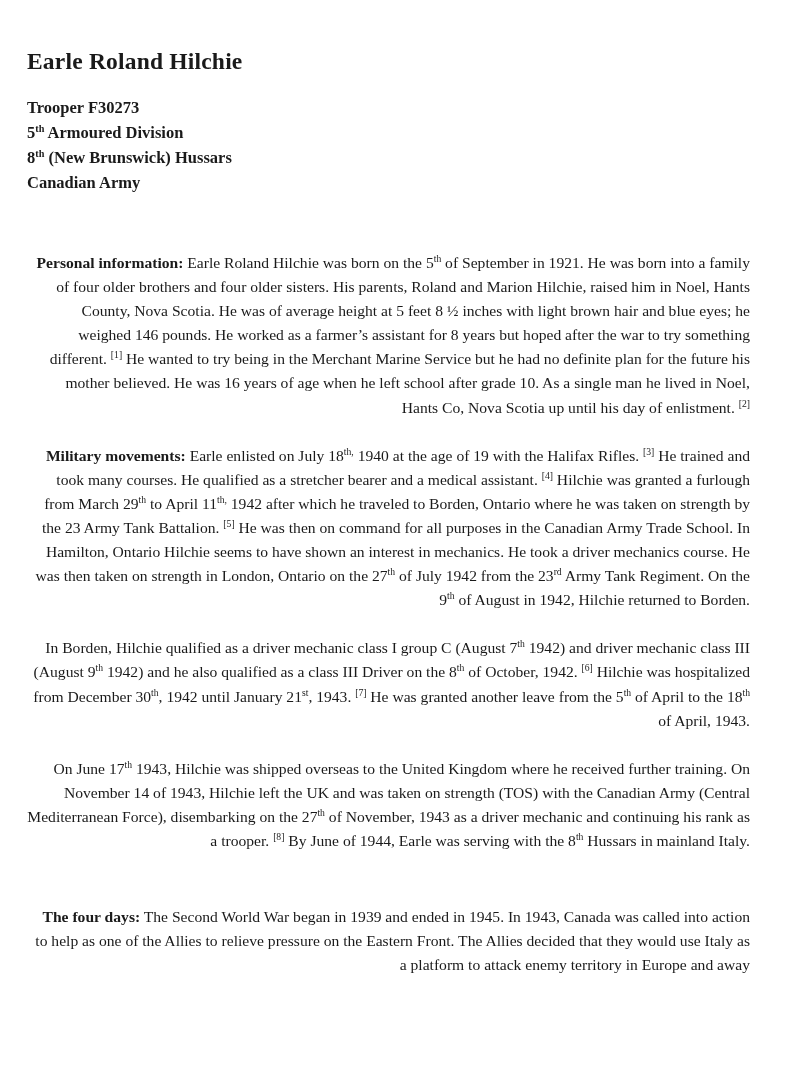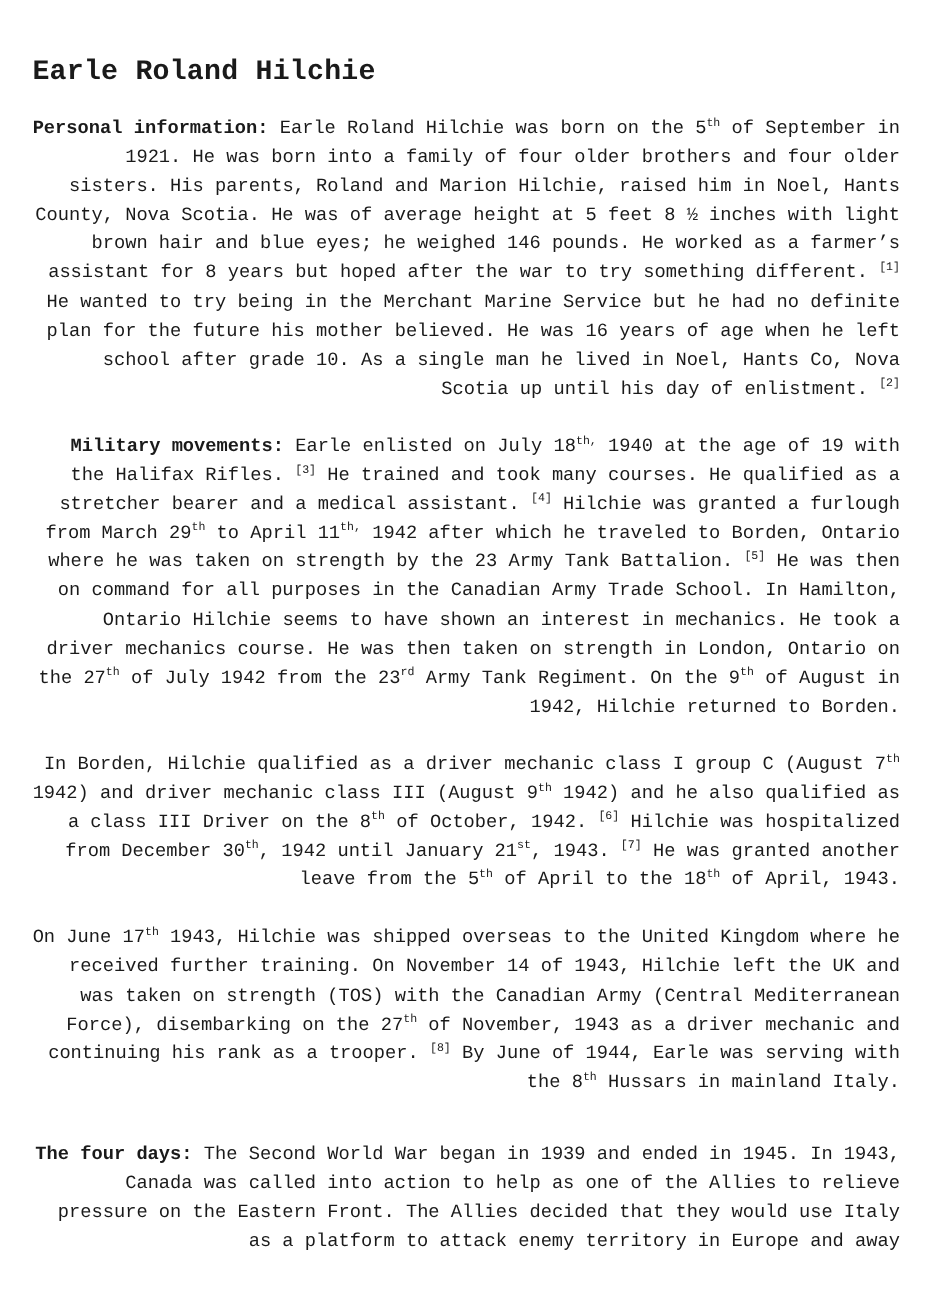--- a/index.html
+++ b/index.html
@@ -8,21 +8,21 @@
     background: #ffffff;
   }
   .page {
     position: relative;
     width: 788px;
     height: 1076px;
     box-sizing: border-box;
     padding: 46px 38px 20px 27px;
     background: #ffffff;
     color: #1a1a1a;
-    font-family: Liberation Mono, monospace;
+    font-family: Liberation Serif, serif;
     overflow: hidden;
   }
   h1.doc-title {
     margin: 0 0 19px 0;
     font-size: 23.5px;
     line-height: 30px;
     font-weight: bold;
     letter-spacing: 0.2px;
   }
   .subtitle-block {
@@ -31,35 +31,41 @@
     font-size: 16.5px;
     line-height: 25px;
   }
   .subtitle-line { white-space: nowrap; }
   p.para {
     margin: 0 0 24px 0;
     font-size: 15.6px;
     line-height: 24.1px;
     text-align: right;
   }
-  p.para.gap-after { margin-bottom: 36px; }
+  p.para.gap-after { margin-bottom: 52px; }
   .page sup {
     font-size: 0.62em;
     line-height: 0;
     vertical-align: super;
   }
   .page .b { font-weight: bold; }
 </style>
 </head>
 <body>
 
 <div class="page">
 
   <h1 class="doc-title">Earle Roland Hilchie</h1>
 
+  <div class="subtitle-block">
+    <div class="subtitle-line"><span>Trooper F30273</span></div>
+    <div class="subtitle-line"><span>5</span><sup>th</sup><span> Armoured Division</span></div>
+    <div class="subtitle-line"><span>8</span><sup>th</sup><span> (New Brunswick) Hussars</span></div>
+    <div class="subtitle-line"><span>Canadian Army</span></div>
+  </div>
 
   <p class="para"><span class="b">Personal information:</span><span> Earle Roland Hilchie was born on the 5</span><sup>th</sup><span> of September in 1921. He was born into a family of four older brothers and four older sisters. His parents, Roland and Marion Hilchie, raised him in Noel, Hants County, Nova Scotia. He was of average height at 5 feet 8 ½ inches with light brown hair and blue eyes; he weighed 146 pounds. He worked as a farmer’s assistant for 8 years but hoped after the war to try something different. </span><sup>[1]</sup><span> He wanted to try being in the Merchant Marine Service but he had no definite plan for the future his mother believed. He was 16 years of age when he left school after grade 10. As a single man he lived in Noel, Hants Co, Nova Scotia up until his day of enlistment. </span><sup>[2]</sup></p>
 
   <p class="para"><span class="b">Military movements:</span><span> Earle enlisted on July 18</span><sup>th,</sup><span> 1940 at the age of 19 with the Halifax Rifles. </span><sup>[3]</sup><span> He trained and took many courses. He qualified as a stretcher bearer and a medical assistant. </span><sup>[4]</sup><span> Hilchie was granted a furlough from March 29</span><sup>th</sup><span> to April 11</span><sup>th,</sup><span> 1942 after which he traveled to Borden, Ontario where he was taken on strength by the 23 Army Tank Battalion. </span><sup>[5]</sup><span> He was then on command for all purposes in the Canadian Army Trade School. In Hamilton, Ontario Hilchie seems to have shown an interest in mechanics. He took a driver mechanics course.  He was then taken on strength in London, Ontario on the 27</span><sup>th</sup><span> of July 1942 from the 23</span><sup>rd</sup><span> Army Tank Regiment. On the 9</span><sup>th</sup><span> of August in 1942, Hilchie returned to Borden.</span></p>
 
   <p class="para"><span>In Borden, Hilchie qualified as a driver mechanic class I group C (August 7</span><sup>th</sup><span> 1942) and driver mechanic class III (August 9</span><sup>th</sup><span> 1942) and he also qualified as a class III Driver on the 8</span><sup>th</sup><span> of October, 1942. </span><sup>[6]</sup><span> Hilchie was hospitalized from December 30</span><sup>th</sup><span>, 1942 until January 21</span><sup>st</sup><span>, 1943. </span><sup>[7]</sup><span> He was granted another leave from the 5</span><sup>th</sup><span> of April to the 18</span><sup>th</sup><span> of April, 1943.</span></p>
 
   <p class="para gap-after"><span>On June 17</span><sup>th</sup><span> 1943, Hilchie was shipped overseas to the United Kingdom where he received further training. On November 14 of 1943, Hilchie left the UK and was taken on strength (TOS) with the Canadian Army (Central Mediterranean Force), disembarking on the 27</span><sup>th</sup><span> of November, 1943 as a driver mechanic and continuing his rank as a trooper. </span><sup>[8]</sup><span> By June of 1944, Earle was serving with the 8</span><sup>th</sup><span> Hussars in mainland Italy.</span></p>
 
   <p class="para"><span class="b">The four days:</span><span> The Second World War began in 1939 and ended in 1945. In 1943, Canada was called into action to help as one of the Allies to relieve pressure on the Eastern Front. The Allies decided that they would use Italy as a platform to attack enemy territory in Europe and away</span></p>

